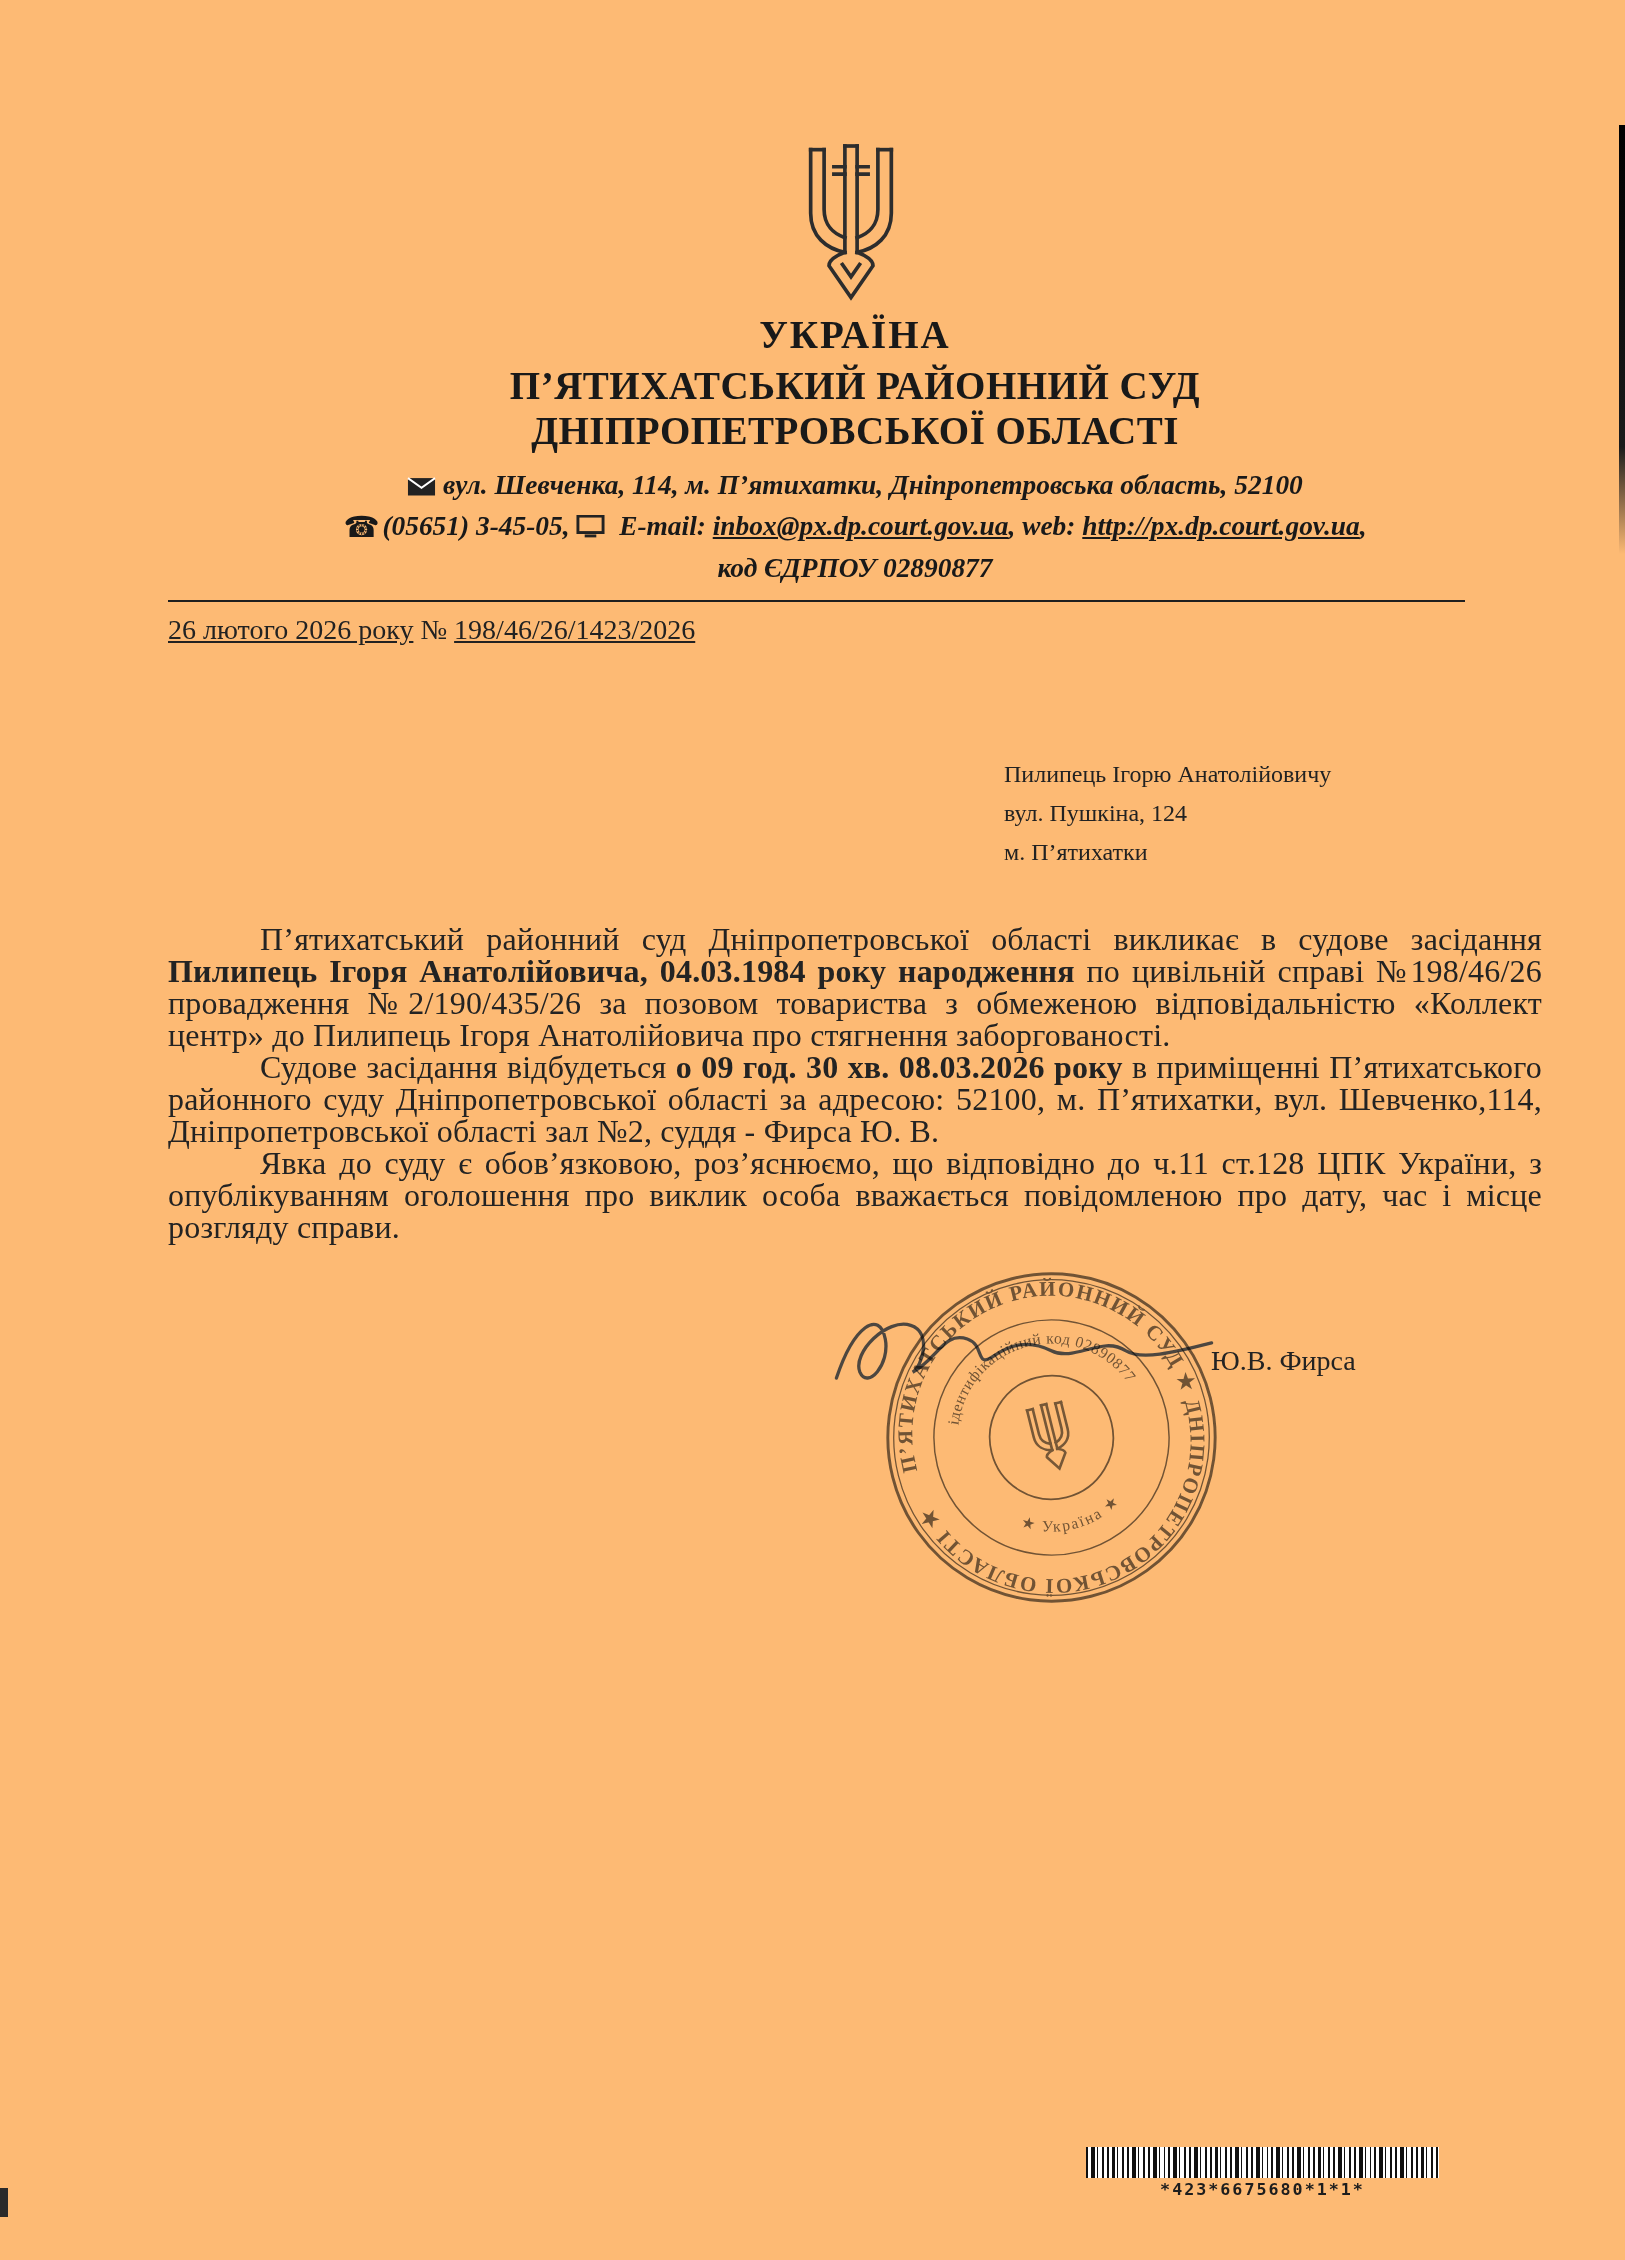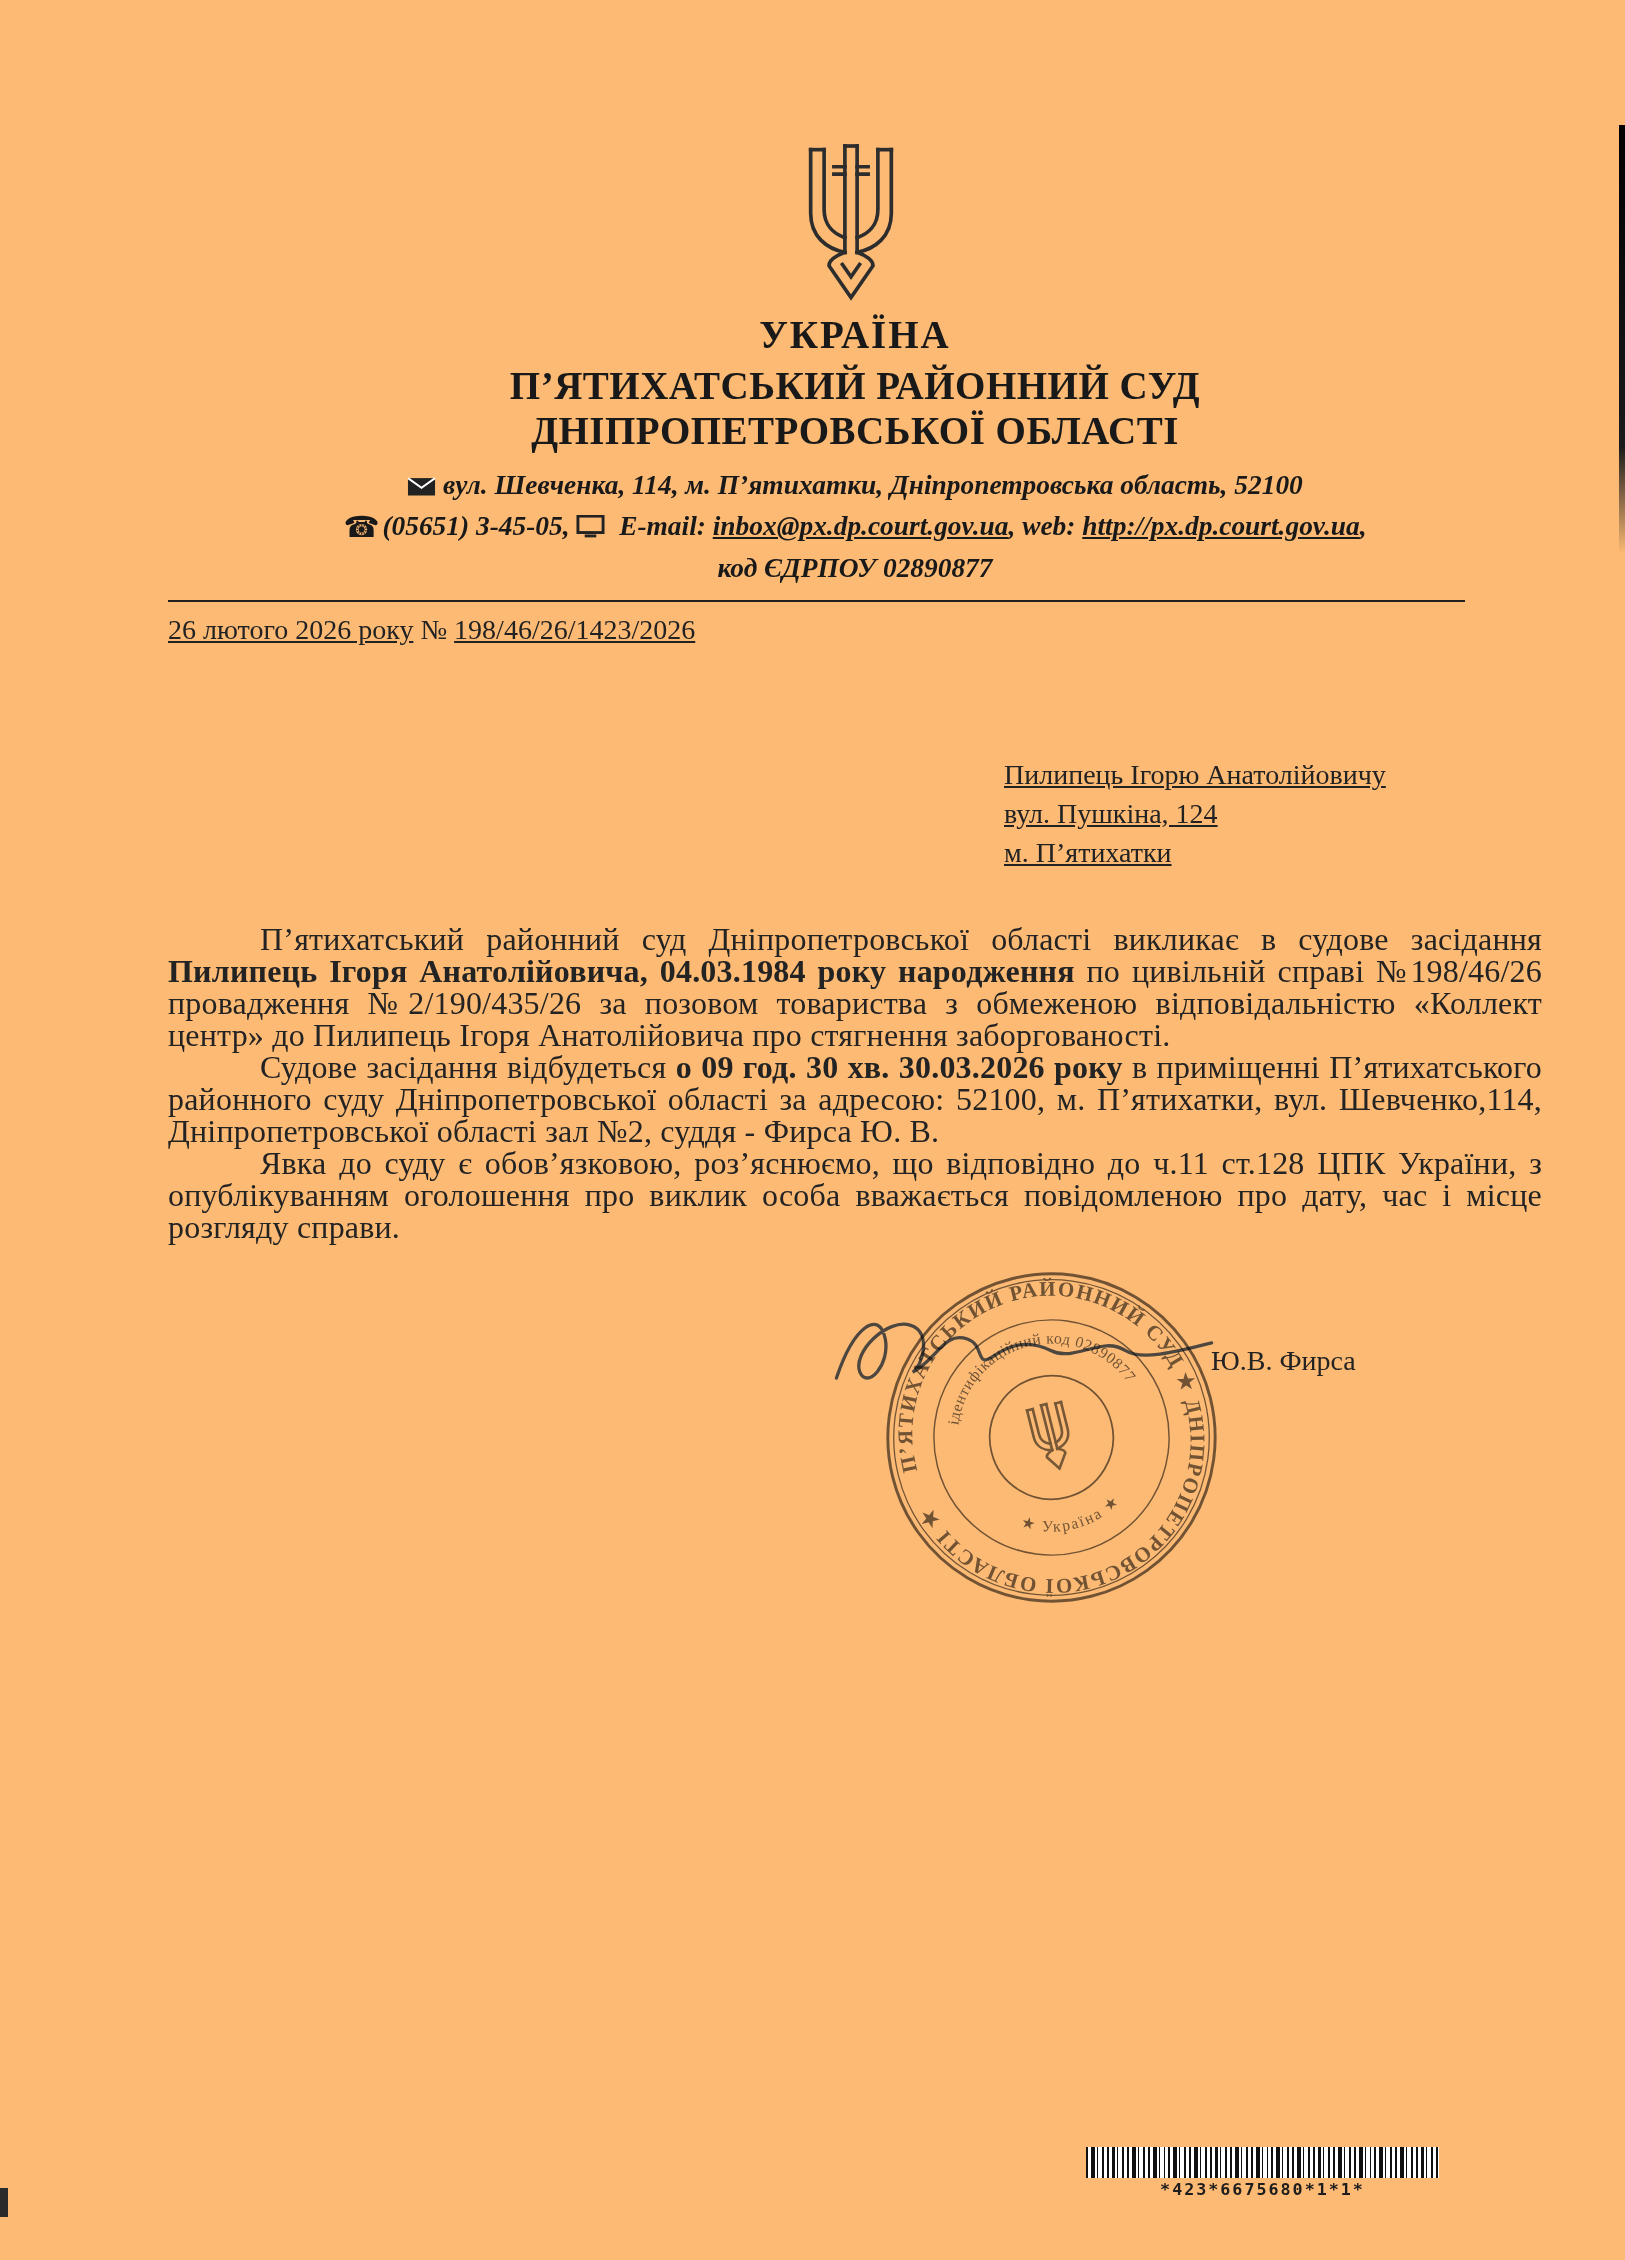--- a/index.html
+++ b/index.html
@@ -39,21 +39,21 @@
   .ico { display:inline-block; vertical-align:-2.9px; margin-right:6.9px; font-style:normal; }
   .ico.glyph { font-family:"DejaVu Sans", sans-serif; font-size:29px; font-weight:normal; vertical-align:-2px; margin-right:2.9px; }
   .lnk { text-decoration:underline; }
 
   
   .rule { position:absolute; left:168px; top:600px; width:1297px; border-top:2.9px solid #1f1f1f; }
   .refline { position:absolute; left:168px; top:612px; font-size:28px; line-height:35px; color:#222; }
   .u { text-decoration:underline; }
 
   
-  .recipient { position:absolute; left:1004px; top:755px; font-size:28px; line-height:39px; color:#222;text-decoration:underline; }
+  .recipient { position:absolute; left:1004px; top:755px; font-size:24px; line-height:39px; color:#222; }
 
   
   .bodytext {
     position:absolute; left:168px; top:923px; width:1374px;
     font-size:32px; line-height:32px; text-align:justify; color:#232323;
     letter-spacing:0.2px;
   }
   .bodytext p { text-indent:92px; margin:0; }
   .bodytext b { font-weight:bold; }
 
@@ -156,21 +156,21 @@
   </div>
 
   <div class="recipient">
     <div>Пилипець Ігорю Анатолійовичу</div>
     <div>вул. Пушкіна, 124</div>
     <div>м. П’ятихатки</div>
   </div>
 
   <div class="bodytext">
     <p><span>П’ятихатський районний суд Дніпропетровської області викликає в судове засідання </span><b>Пилипець Ігоря Анатолійовича, 04.03.1984 року народження</b><span>  по цивільній справі №198/46/26 провадження №2/190/435/26 за позовом товариства з обмеженою відповідальністю «Коллект центр» до Пилипець Ігоря Анатолійовича про стягнення заборгованості.</span></p>
-    <p><span>Судове засідання відбудеться </span><b>о 09 год. 30 хв. 30.03.2026 року</b><span> в приміщенні  П’ятихатського районного суду Дніпропетровської області за адресою: 52100, м. П’ятихатки, вул. Шевченко,114, Дніпропетровської області зал №2, суддя - Фирса Ю. В.</span></p>
+    <p><span>Судове засідання відбудеться </span><b>о 09 год. 30 хв. 08.03.2026 року</b><span> в приміщенні  П’ятихатського районного суду Дніпропетровської області за адресою: 52100, м. П’ятихатки, вул. Шевченко,114, Дніпропетровської області зал №2, суддя - Фирса Ю. В.</span></p>
     <p><span>Явка до суду є обов’язковою, роз’яснюємо, що відповідно до ч.11 ст.128 ЦПК України, з опублікуванням  оголошення про виклик особа вважається повідомленою про дату, час і місце розгляду справи.</span></p>
   </div>
 
 
   <div class="judge-name">Ю.В. Фирса</div>
 
   <div class="signature-scribble">
     <svg width="392" height="127" viewBox="0 0 400 130">
       <path d="M 8 84 C 26 30 52 14 58 44 C 63 70 40 96 32 78 C 24 58 60 22 84 30 C 106 37 96 72 86 78 C 112 64 118 36 142 44 C 160 50 150 74 168 62 C 186 50 204 44 228 56 C 252 68 280 40 304 56 C 320 66 352 58 392 48" fill="none" stroke="#3b3b3b" stroke-width="3.4" stroke-linecap="round"></path>
     </svg>

